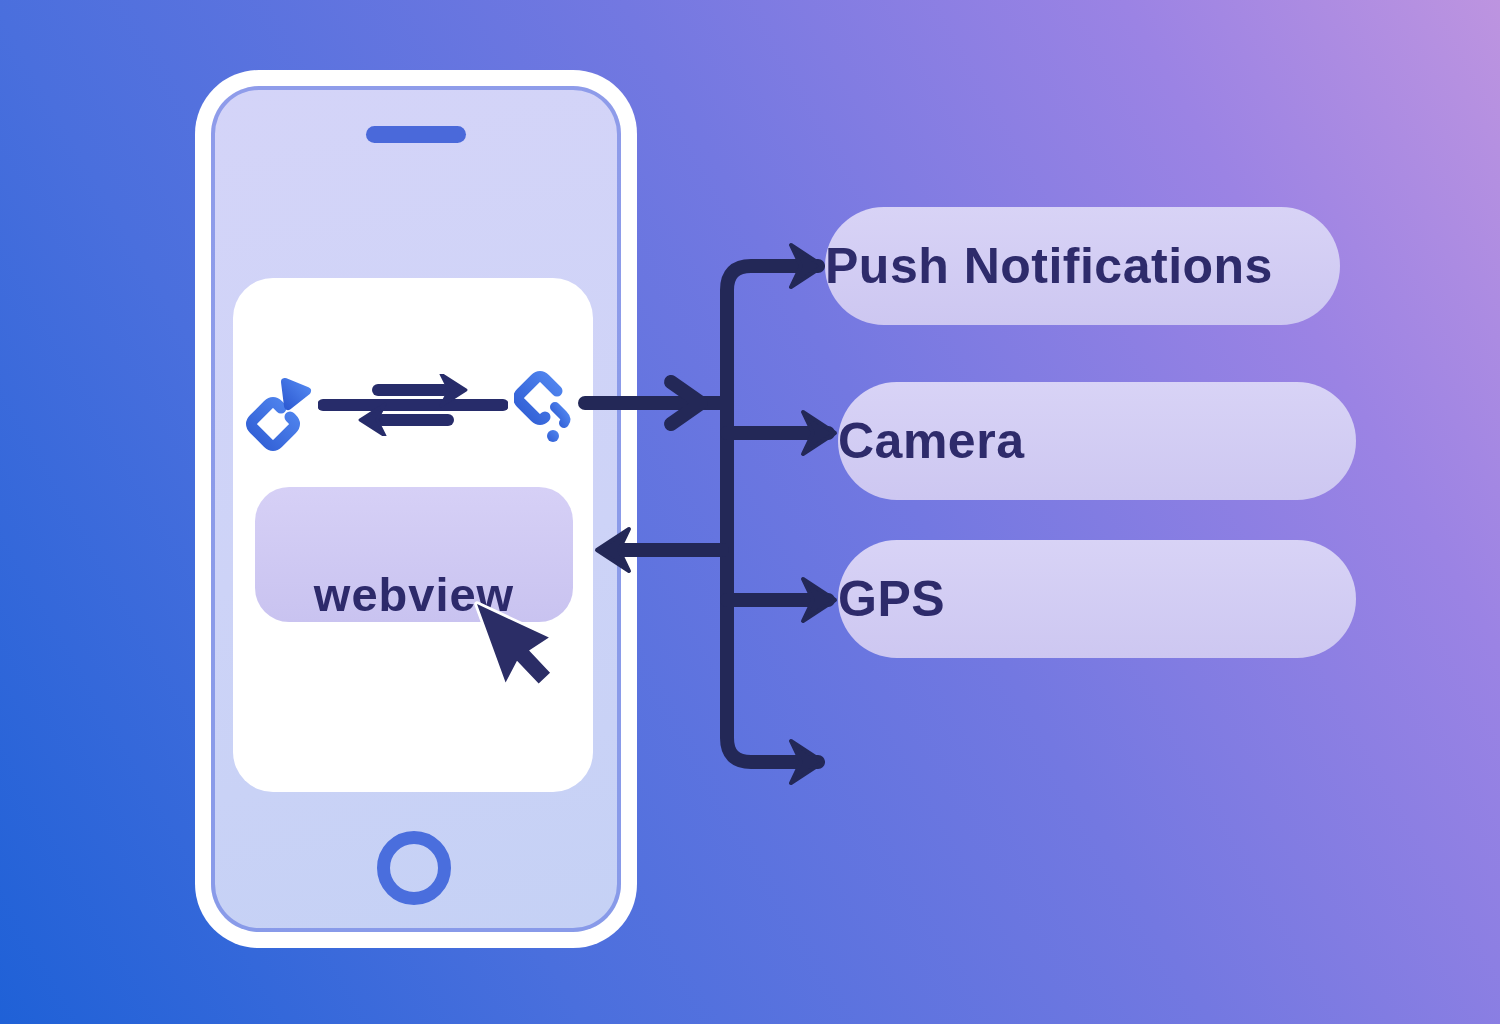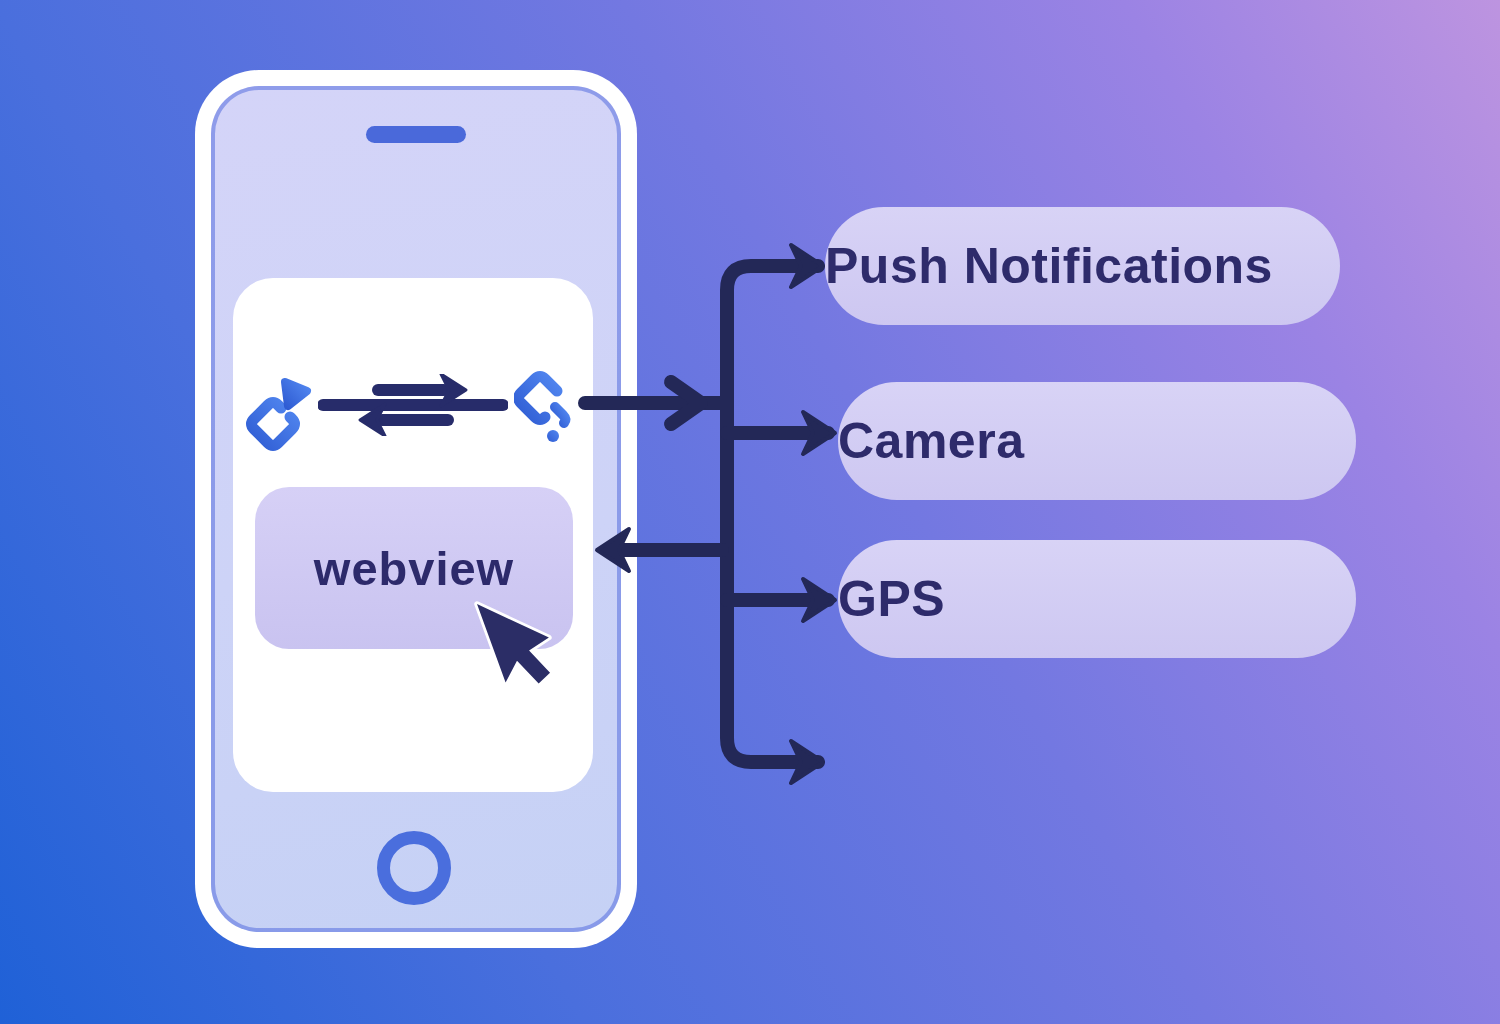--- a/index.html
+++ b/index.html
@@ -29,24 +29,24 @@
   }
   .home {
     position:absolute; left:166px; top:745px; width:74px; height:74px;
     border:13px solid #4a6edd; border-radius:50%; box-sizing:border-box;
   }
   
   .icon-link     { position:absolute; left:12px;  top:96px;  width:70px;  height:82px; }
   .icon-transfer { position:absolute; left:85px;  top:96px;  width:190px; height:62px; }
   .icon-broken   { position:absolute; left:281px; top:92px;  width:70px;  height:86px; }
   .webview-box {
-    position:absolute; left:22px; top:209px; width:318px; height:162px;
+    position:absolute; left:22px; top:209px; width:318px; height:135px;
     border-radius:34px;
     background:linear-gradient(180deg,#d6d0f6 0%, #c9c3f0 100%);
-    display:flex; align-items:center; justify-content:center;
+    display:flex; align-items:flex-end; justify-content:center;
   }
   .webview-box span {
     font-size:47px; font-weight:700; color:#2d2a6b; letter-spacing:1px;
   }
   
   .pill {
     position:absolute; border-radius:999px;
     background:linear-gradient(180deg,#d8d3f6 0%, #cdc7f1 100%);
     display:flex; align-items:center; justify-content:flex-start;
     font-size:50px; font-weight:700; color:#2e2b6b; letter-spacing:0.5px;

